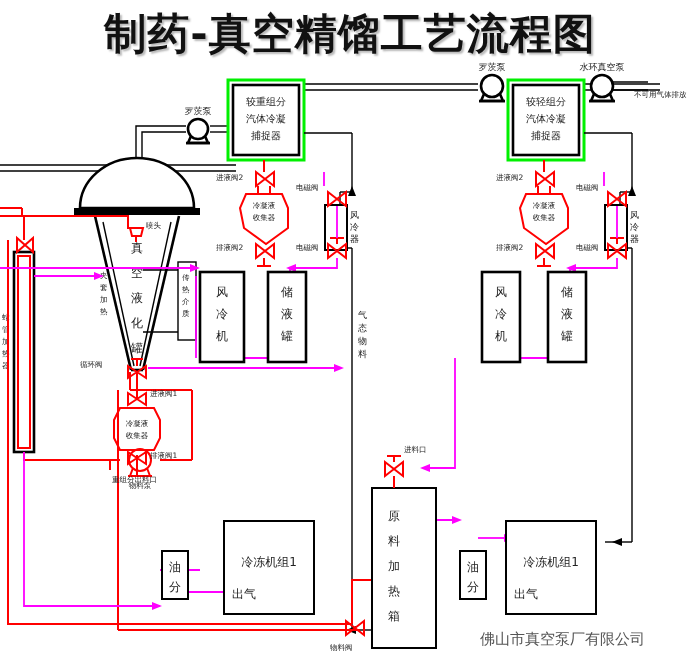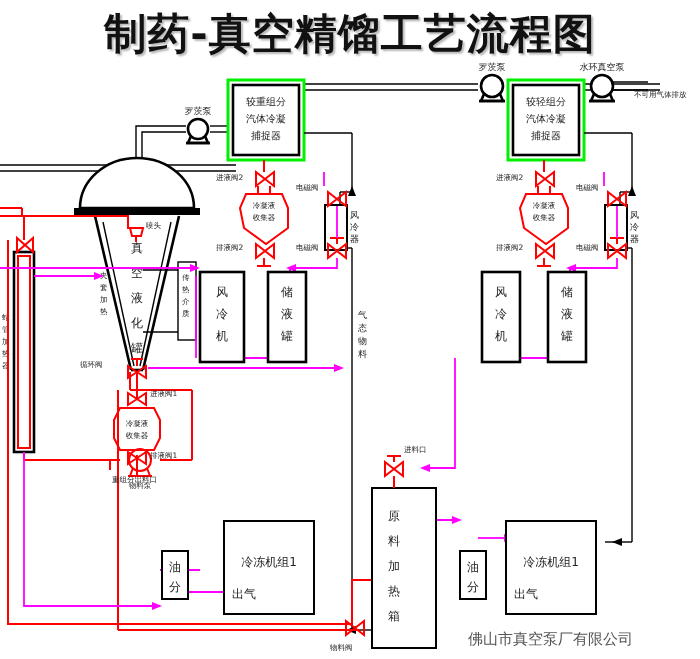--- a/index.html
+++ b/index.html
@@ -4,21 +4,21 @@
 <style>
   html,body{margin:0;padding:0;background:#fff;}
   body{width:700px;height:659px;overflow:hidden;
        font-family:"DejaVu Sans","Liberation Sans",sans-serif;}
   #stage{position:relative;width:700px;height:659px;background:#fff;padding-left:32px;}
   svg{position:absolute;top:0;left:0;}
   .title{position:absolute;left:0;top:6px;width:700px;text-align:center;
          font-family:"DejaVu Serif","Liberation Serif",serif;
          font-size:42px;font-weight:bold;color:#111;letter-spacing:1px;
          text-shadow:2px 2px 2px #b9b9b9;}
-  .footer{position:absolute;left:418px;top:630px;width:265px;text-align:center;
+  .footer{position:absolute;left:430px;top:630px;width:265px;text-align:center;
           font-family:"DejaVu Serif","Liberation Serif",serif;
           font-size:15px;color:#555;}
   text{font-family:"DejaVu Sans","Liberation Sans",sans-serif;fill:#222;}
   .lbl{font-size:9px;}
   .lbl-sm{font-size:7.5px;}
   .boxtxt{font-size:12px;}
   .boxtxt-sm{font-size:10px;}
   .vtxt{font-size:9px;}
   .k{fill:none;stroke:#000;stroke-width:2;}
   .k1{fill:none;stroke:#000;stroke-width:1.4;}

